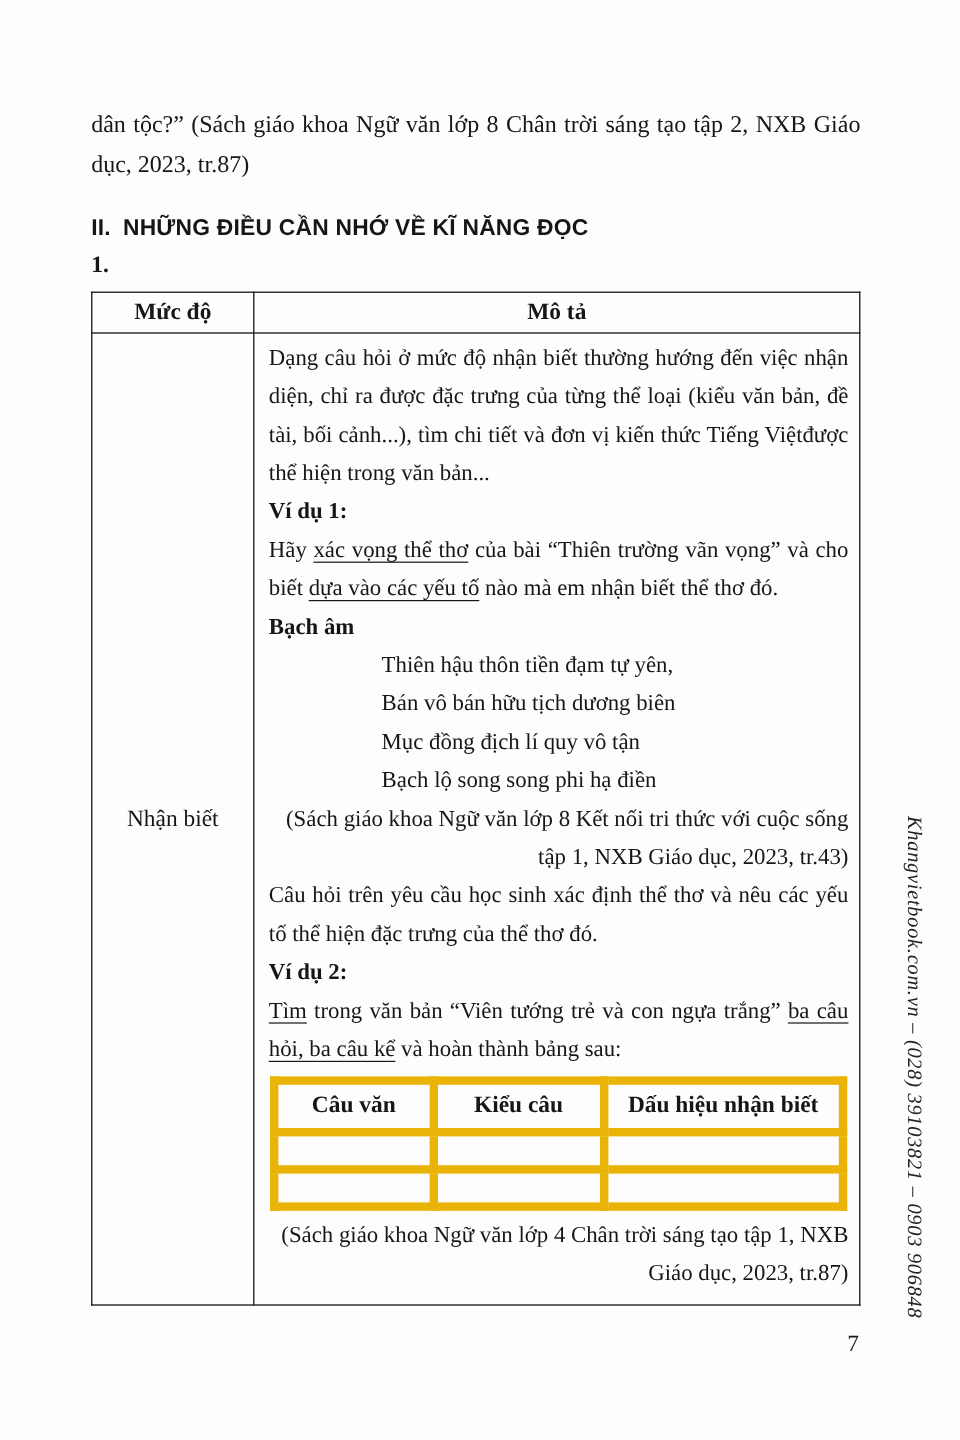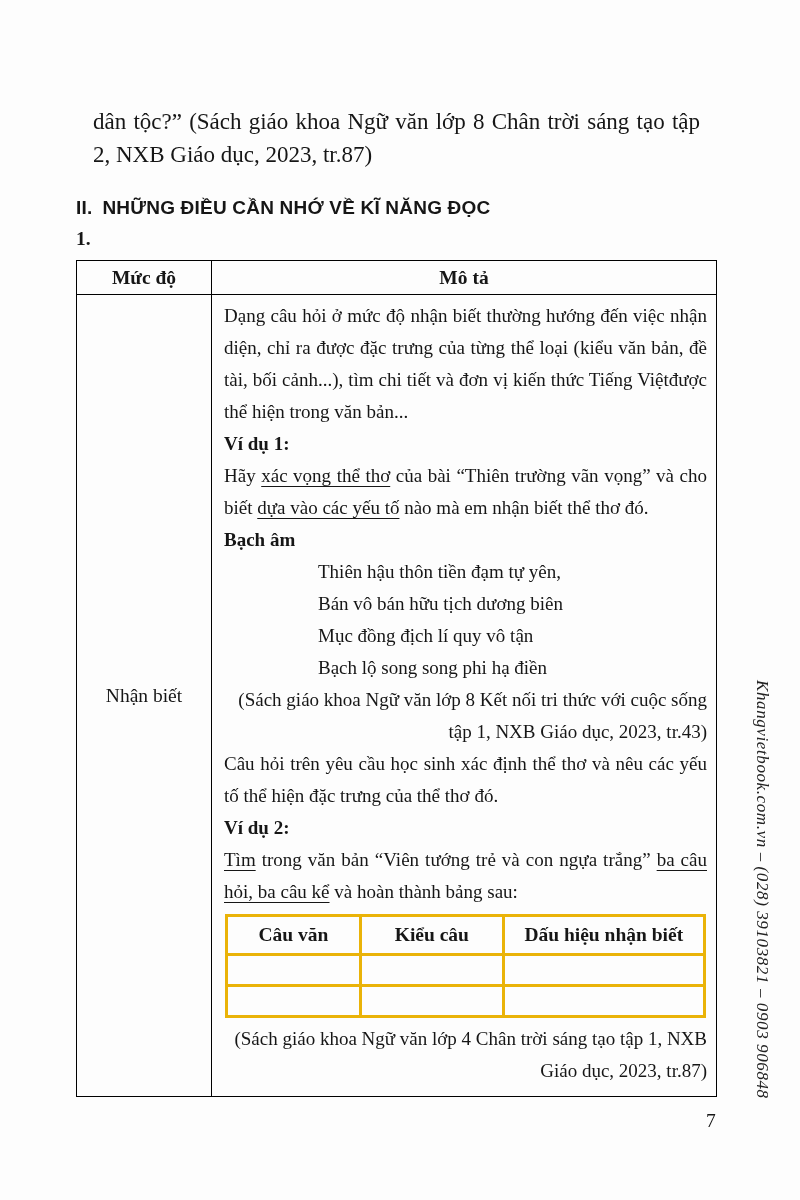--- a/index.html
+++ b/index.html
@@ -8,21 +8,21 @@
     position: relative;
     width: 800px;
     height: 1200px;
     background: #fdfdfd;
     font-family: "Liberation Serif", serif;
     color: #161616;
     overflow: hidden;
   }
   .content { position: absolute; left: 76px; top: 88px; width: 641px; }
 
-  .top-par { margin: 17px; font-size: 23px; line-height: 33px; text-align: justify; }
+  .top-par { margin: 0; font-size: 20px; line-height: 33px; text-align: justify; }
 
   .section-heading {
     margin: 26px 0 0 0;
     font-family: "Liberation Sans", sans-serif;
     font-size: 19px; font-weight: 700; letter-spacing: 0.2px;
     display: flex; gap: 10px; align-items: baseline;
   }
   .sub-heading {
     margin: 9px 0 0 0;
     font-size: 19.5px; font-weight: 700;
@@ -36,21 +36,21 @@
   .level-cell { text-align: center; vertical-align: middle; font-weight: 400; font-size: 19.5px; }
   .desc-cell { padding: 5px 9px 9px 12px; font-size: 19px; line-height: 32px; vertical-align: top; }
   .desc-cell p { margin: 0; }
   .just { text-align: justify; }
   .bold { font-weight: 700; }
   .u { text-decoration: underline; text-underline-offset: 4px; }
   .poem-line { padding-left: 94px; }
   .src { text-align: right; }
 
   .inner-table { border-collapse: collapse; width: 99.5%; margin: 6px 0 5px 1px; }
-  .inner-table th, .inner-table td { border: 3px solid #eab308; }
+  .inner-table th, .inner-table td { border: 7px solid #eab308; }
   .inner-table th { height: 37px; text-align: center; font-size: 19px; font-weight: 700; padding: 0 6px; }
   .inner-table td { height: 31px; }
   .inner-col-1 { width: 28%; }
   .inner-col-2 { width: 30%; }
   .inner-col-3 { width: 42%; }
 
   .watermark {
     position: absolute; top: 680px; right: 28px;
     writing-mode: vertical-rl;
     font-style: italic;

